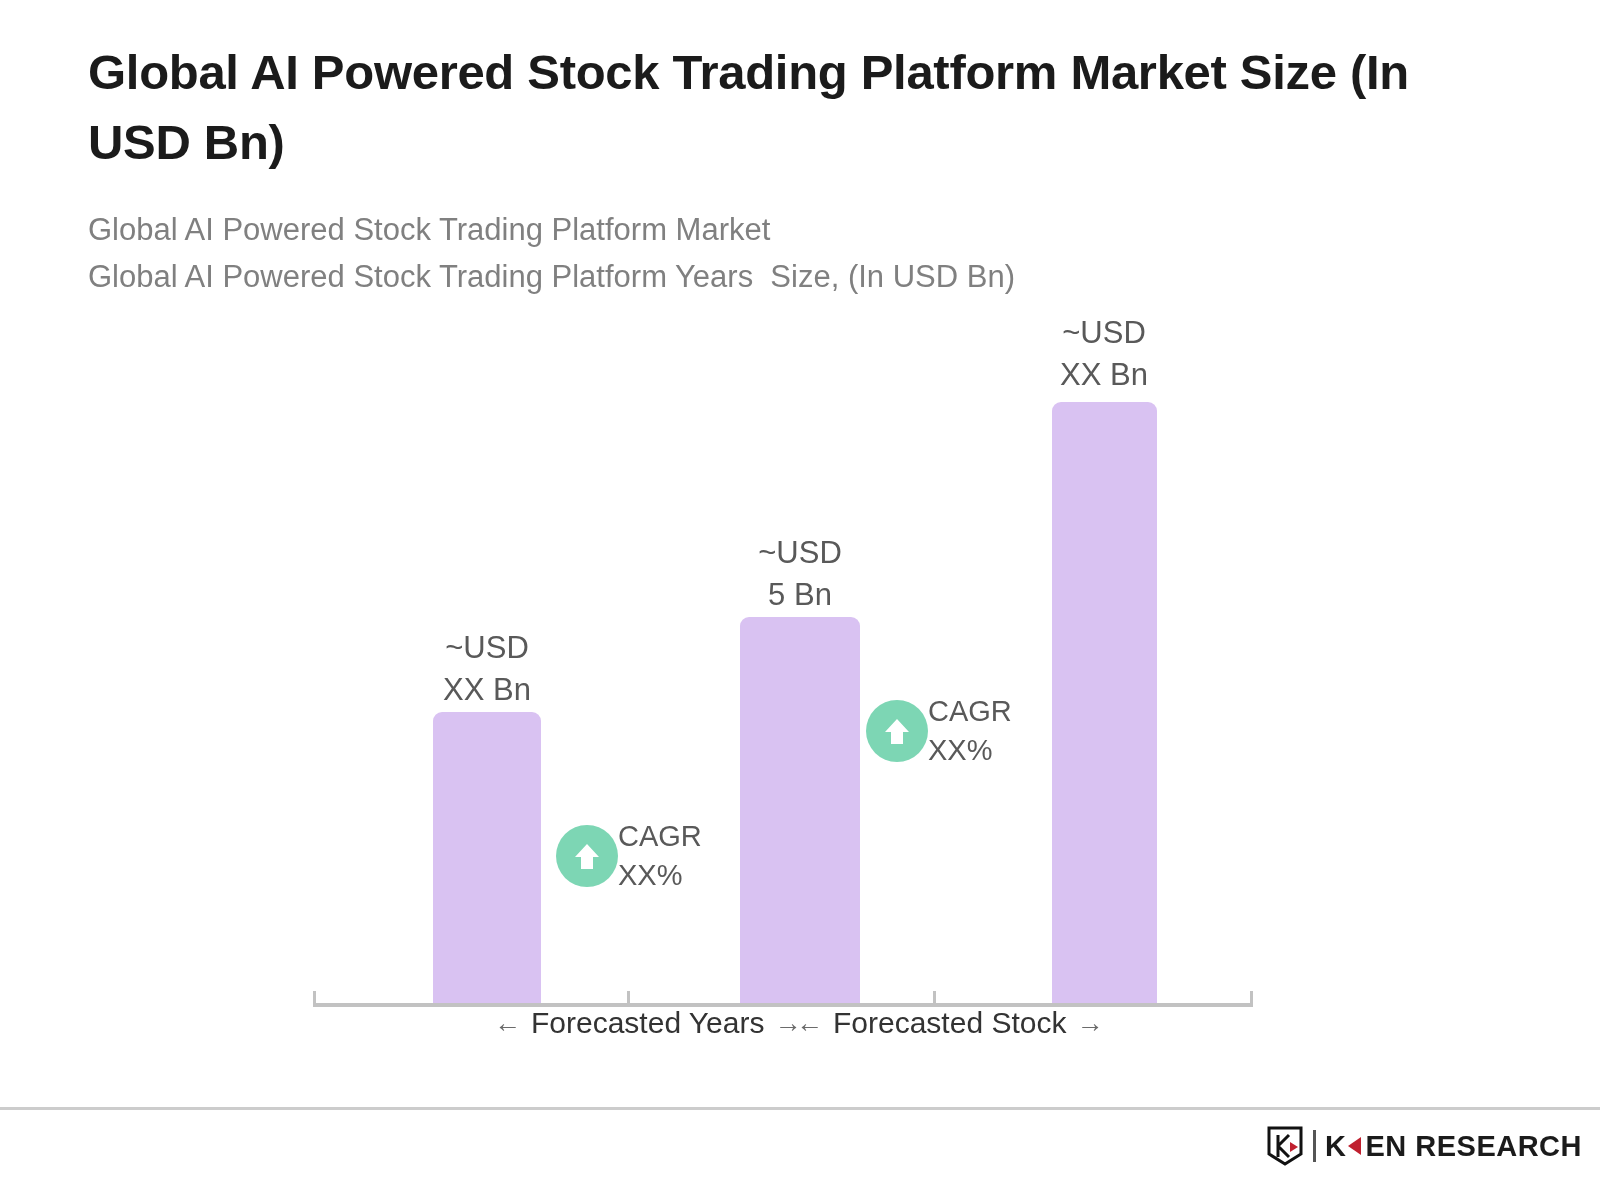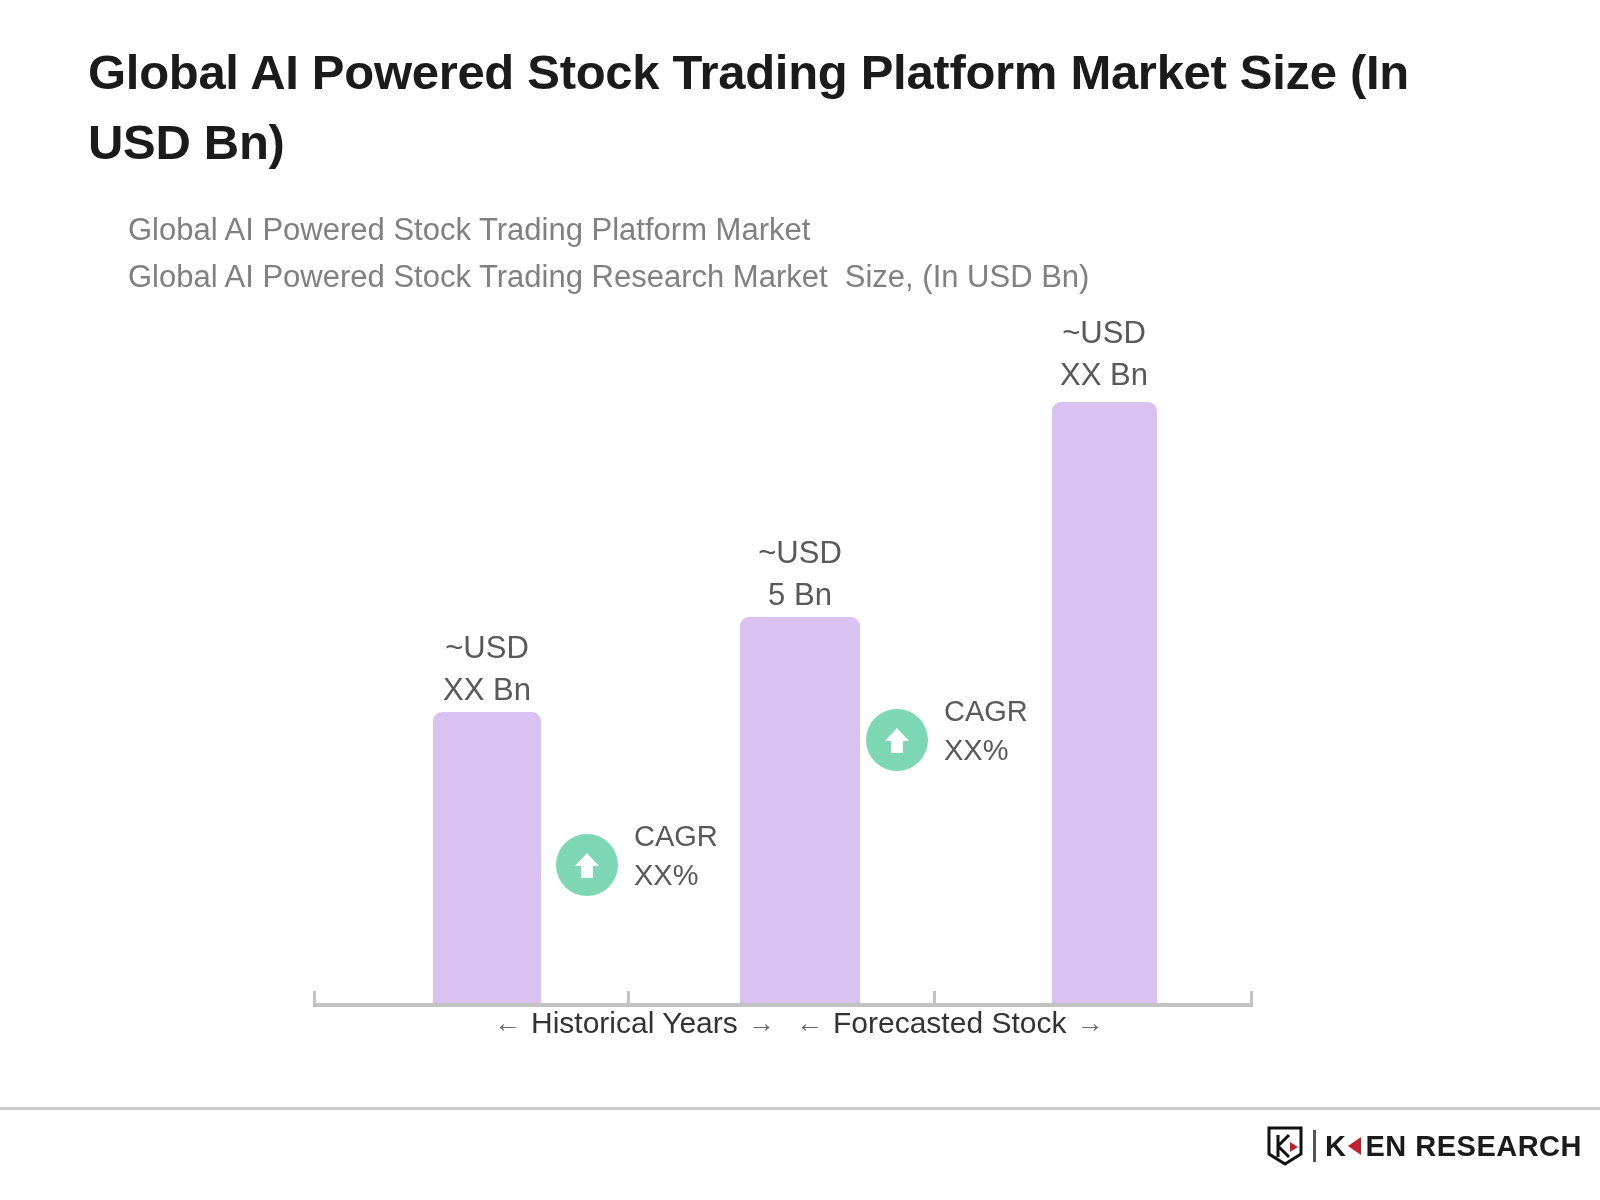--- a/index.html
+++ b/index.html
@@ -36,21 +36,20 @@
   }
 
   .subtitle {
     position: absolute;
     left: 88px;
     top: 206px;
     width: 1330px;
     font-size: 31px;
     line-height: 1.52;
     color: #808080;
-    margin-left: 40px;
   }
   .subtitle div { white-space: pre; }
 
   
   .chart {
     position: absolute;
     left: 0;
     top: 0;
     width: 1600px;
     height: 1090px;
@@ -69,22 +68,22 @@
     line-height: 1.36;
     color: #595959;
     text-align: center;
     white-space: pre-line;
   }
 
   
   .cagr {
     position: absolute;
     display: flex;
-    align-items: flex-end;
-    gap: 16px;
+    align-items: center;
+    gap: 0;
   }
   .cagr-circle {
     width: 62px;
     height: 62px;
     border-radius: 50%;
     background: #7dd6b4;
     display: flex;
     align-items: center;
     justify-content: center;
     flex: 0 0 auto;
@@ -175,21 +174,21 @@
 </style>
 </head>
 <body>
 
 <div class="slide">
 
   <div class="title">Global AI Powered Stock Trading Platform Market Size (In USD Bn)</div>
 
   <div class="subtitle">
     <div>Global AI Powered Stock Trading Platform Market</div>
-    <div>Global AI Powered Stock Trading Research Market  Size, (In USD Bn)</div>
+    <div>Global AI Powered Stock Trading Platform Years  Size, (In USD Bn)</div>
   </div>
 
   <div class="chart">
 
     <div class="bar" style="left:433px; top:712px; width:108px; height:293px;"></div>
     <div class="bar-label" style="left:395px; top:627px; width:184px;">~USD
 XX Bn</div>
 
     <div class="bar" style="left:740px; top:617px; width:120px; height:388px;"></div>
     <div class="bar-label" style="left:708px; top:532px; width:184px;">~USD
@@ -220,21 +219,21 @@
     </div>
 
     <div class="axis-line" style="left:313px; top:1003px; width:940px; height:4px;"></div>
     <div class="axis-tick" style="left:313px; top:991px; height:16px;"></div>
     <div class="axis-tick" style="left:627px; top:991px; height:16px;"></div>
     <div class="axis-tick" style="left:933px; top:991px; height:16px;"></div>
     <div class="axis-tick" style="left:1250px; top:991px; height:16px;"></div>
 
     <div class="axis-section" style="left:494px; top:1006px;">
       <span class="arrow-glyph">←</span>
-      <span>Historical Years</span>
+      <span>Forecasted Years</span>
       <span class="arrow-glyph">→</span>
     </div>
 
     <div class="axis-section" style="left:796px; top:1006px;">
       <span class="arrow-glyph">←</span>
       <span>Forecasted Stock</span>
       <span class="arrow-glyph">→</span>
     </div>
   </div>
 

